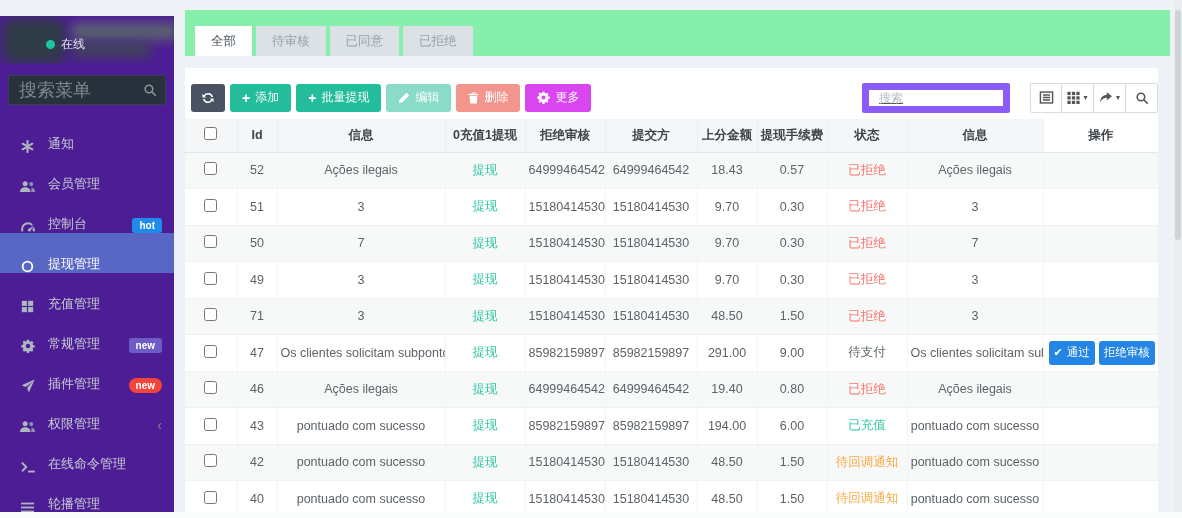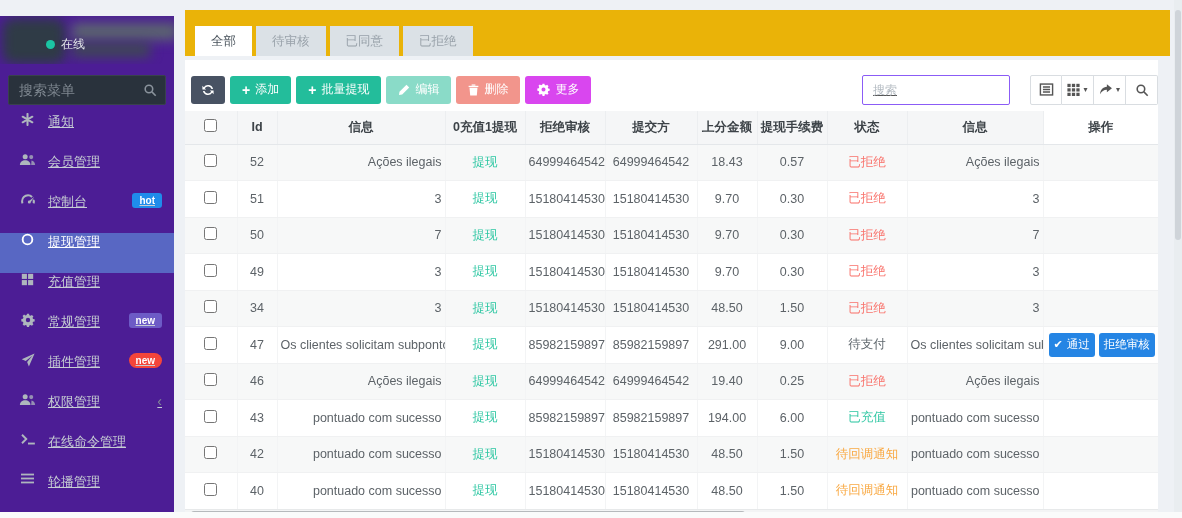--- a/index.html
+++ b/index.html
@@ -9,67 +9,67 @@
   
   .sidebar { position:absolute; left:0; top:16px; width:174px; height:512px; background:#4c1d95; overflow:hidden; }
   .user-block { position:relative; height:48px; overflow:hidden; }
   .blob { position:absolute; }
   .blob1 { left:2px; top:2px; width:64px; height:46px; background:#2f3b46; border-radius:12px; filter:blur(6px); }
   .blob2 { left:72px; top:7px; width:106px; height:17px; background:#5b656f; filter:blur(6px); }
   .blob3 { left:72px; top:27px; width:78px; height:14px; background:#3e4853; filter:blur(6px); }
   .online-row { position:absolute; left:46px; top:20px; display:flex; align-items:center; gap:6px; color:#e7eaec; font-size:12px; filter:blur(0.7px); }
   .online-dot { width:9px; height:9px; border-radius:50%; background:#1bc5a3; }
   .menu-search { position:relative; margin:11px 8px 6px; }
-  .menu-search input { width:100%; height:30px; background:#29323c; border:1px solid #39424d; border-radius:2px; color:#aab3bb; font-size:14px; padding:0 30px 0 10px; outline:none; }
+  .menu-search input { width:100%; height:30px; background:#29323c; border:1px solid #39424d; border-radius:2px; color:#aab3bb; font-size:18px; padding:0 30px 0 10px; outline:none; }
   .menu-search input::placeholder { color:#7e8790; }
   .menu-search .ms-icon { position:absolute; right:9px; top:8px; color:#8a939c; }
   .menu { margin-top:8px; }
-  .menu-item { height:40px; display:flex; align-items:flex-start; padding:0 12px 0 18px; color:#c6cdd3; font-size:13px; cursor:pointer;text-decoration:underline; }
+  .menu-item { height:40px; display:flex; align-items:flex-end; padding:0 12px 0 18px; color:#c6cdd3; font-size:13px; cursor:pointer; }
   .menu-item.active { background:#5867c3; color:#fff; }
   .mi-icon { width:19px; margin-right:11px; display:flex; justify-content:center; align-items:center; color:#aeb6bd; flex:none; }
   .menu-item.active .mi-icon { color:#fff; }
   .mi-label { white-space:nowrap; }
   .mi-badge { margin-left:auto; font-size:10px; font-weight:bold; color:#fff; padding:2.5px 7px; border-radius:3px; line-height:1; }
   .mi-badge.pill { border-radius:9px; }
   .mi-chevron { margin-left:auto; color:#828b94; font-size:14px; }
   .ico { display:block; }
 
   
   .main { position:absolute; left:174px; top:0; right:0; height:512px; }
-  .tabstrip { margin:10px 12px 4px 11px; height:46px; background:#eab308; display:flex; align-items:flex-end; padding-left:10px; }
+  .tabstrip { margin:10px 12px 12px 11px; height:46px; background:#86efac; display:flex; align-items:flex-end; padding-left:10px; }
   .tab { height:30px; line-height:30px; padding:0 16px; background:#dbe1e6; color:#99a2aa; font-size:12.5px; margin-right:4px; cursor:pointer; }
   .tab.active { background:#fff; color:#48525b; }
 
   .panel { position:relative; margin-left:11px; width:973px; height:458px; background:#fff; }
   .toolbar { height:51px; display:flex; align-items:center; padding:8px 0 0 6px; }
   .btn { height:28px; border:none; border-radius:3px; color:#fff; font-size:12px; padding:0 12px; margin-right:5px; display:inline-flex; align-items:center; gap:5px; cursor:pointer; font-family:inherit; }
   .btn .plus { font-size:14px; font-weight:bold; line-height:1; }
   .btn-refresh { background:#485263; width:34px; justify-content:center; padding:0; }
   .btn-success { background:#23bd9b; }
   .btn-edit { background:#8adbc8; }
   .btn-del { background:#f2958c; }
   .btn-more { background:#d946ef; }
   .toolbar-right { margin-left:auto; display:flex; align-items:center; }
-  .tb-search { width:148px; height:30px; border:1px solid #8b5cf6; border-radius:2px; padding:0 10px; font-size:12px; color:#555; margin-right:20px; outline:none; font-family:inherit;text-decoration:underline; }
+  .tb-search { width:148px; height:30px; border:7px solid #8b5cf6; border-radius:2px; padding:0 10px; font-size:12px; color:#555; margin-right:20px; outline:none; font-family:inherit;text-decoration:underline; }
   .tb-search::placeholder { color:#b4bbc2; }
   .icon-btns { display:flex; }
   .icon-btn { width:32px; height:30px; background:#fff; border:1px solid #d9dde1; display:flex; align-items:center; justify-content:center; gap:3px; color:#555; cursor:pointer; }
   .icon-btn + .icon-btn { border-left:none; }
   .icon-btn:first-child { border-radius:2px 0 0 2px; }
   .icon-btn:last-child { border-radius:0 2px 2px 0; }
   .caret { font-size:8px; color:#555; }
 
   table { width:973px; border-collapse:collapse; table-layout:fixed; font-size:12.5px; color:#5d6368; }
   thead th { height:33px; background:#f5f6f7; font-weight:bold; color:#3d4348; border-bottom:1px solid #e4e7ea; border-right:1px solid #eceef0; font-size:12.5px; white-space:nowrap; overflow:hidden; }
   thead th.op { background:#fff; border-left:1px solid #e2e5e8; border-right:none; }
   tbody td { height:36.5px; text-align:center; border-bottom:1px solid #f0f1f2; border-right:1px solid #f3f4f5; overflow:hidden; white-space:nowrap; padding:0 3px; }
   tbody td:last-child { border-right:none; }
   tbody tr.striped { background:#f7f8f8; }
   td.op { border-left:1px solid #e4e7ea; }
-  .clip { display:inline-block; min-width:100%; text-align:right; }
+  .clip { display:inline-block; min-width:100%; text-align:center; }
   .link-green { color:#2fc7a3; cursor:pointer; }
   .row-check, .head-check { width:13px; height:13px; cursor:pointer; }
   .mini-btn { background:#2585e4; color:#fff; border:none; border-radius:3px; height:24px; padding:0 5px; font-size:11.5px; margin:0 2px; display:inline-flex; align-items:center; gap:4px; cursor:pointer; font-family:inherit; vertical-align:middle; }
   .mini-check { font-size:11px; }
 
   .hscroll { position:absolute; left:0; bottom:0; width:973px; height:9px; background:#f3f4f5; border-top:1px solid #e7e9ea; }
   .hthumb { position:absolute; left:6px; top:1px; width:554px; height:6px; background:#b6b9bc; border-radius:3px; cursor:pointer; }
   .vscrollbar { position:absolute; right:0; top:0; width:8px; height:512px; background:#e9edf0; }
   .vthumb { position:absolute; left:1px; top:10px; width:6px; height:230px; background:#cfd4d9; border-radius:3px; cursor:pointer; }
   .page-bottom { position:absolute; left:0; bottom:0; width:1182px; height:6px; background:#fafbfb; }
@@ -372,21 +372,21 @@
               <td>15180414530</td>
               <td>15180414530</td>
               <td>9.70</td>
               <td>0.30</td>
               <td><span style="color: rgb(249, 115, 108);">已拒绝</span></td>
               <td><span class="clip">3</span></td>
               <td class="op"></td>
             </tr>
             <tr class="striped">
               <td><input type="checkbox" class="row-check" style=""></td>
-              <td>34</td>
+              <td>71</td>
               <td><span class="clip">3</span></td>
               <td><span class="link-green">提现</span></td>
               <td>15180414530</td>
               <td>15180414530</td>
               <td>48.50</td>
               <td>1.50</td>
               <td><span style="color: rgb(249, 115, 108);">已拒绝</span></td>
               <td><span class="clip">3</span></td>
               <td class="op"></td>
             </tr>
@@ -409,21 +409,21 @@
                 </button></td>
             </tr>
             <tr class="striped">
               <td><input type="checkbox" class="row-check" style=""></td>
               <td>46</td>
               <td><span class="clip">Ações ilegais</span></td>
               <td><span class="link-green">提现</span></td>
               <td>64999464542</td>
               <td>64999464542</td>
               <td>19.40</td>
-              <td>0.25</td>
+              <td>0.80</td>
               <td><span style="color: rgb(249, 115, 108);">已拒绝</span></td>
               <td><span class="clip">Ações ilegais</span></td>
               <td class="op"></td>
             </tr>
             <tr>
               <td><input type="checkbox" class="row-check" style=""></td>
               <td>43</td>
               <td><span class="clip">pontuado com sucesso</span></td>
               <td><span class="link-green">提现</span></td>
               <td>85982159897</td>

